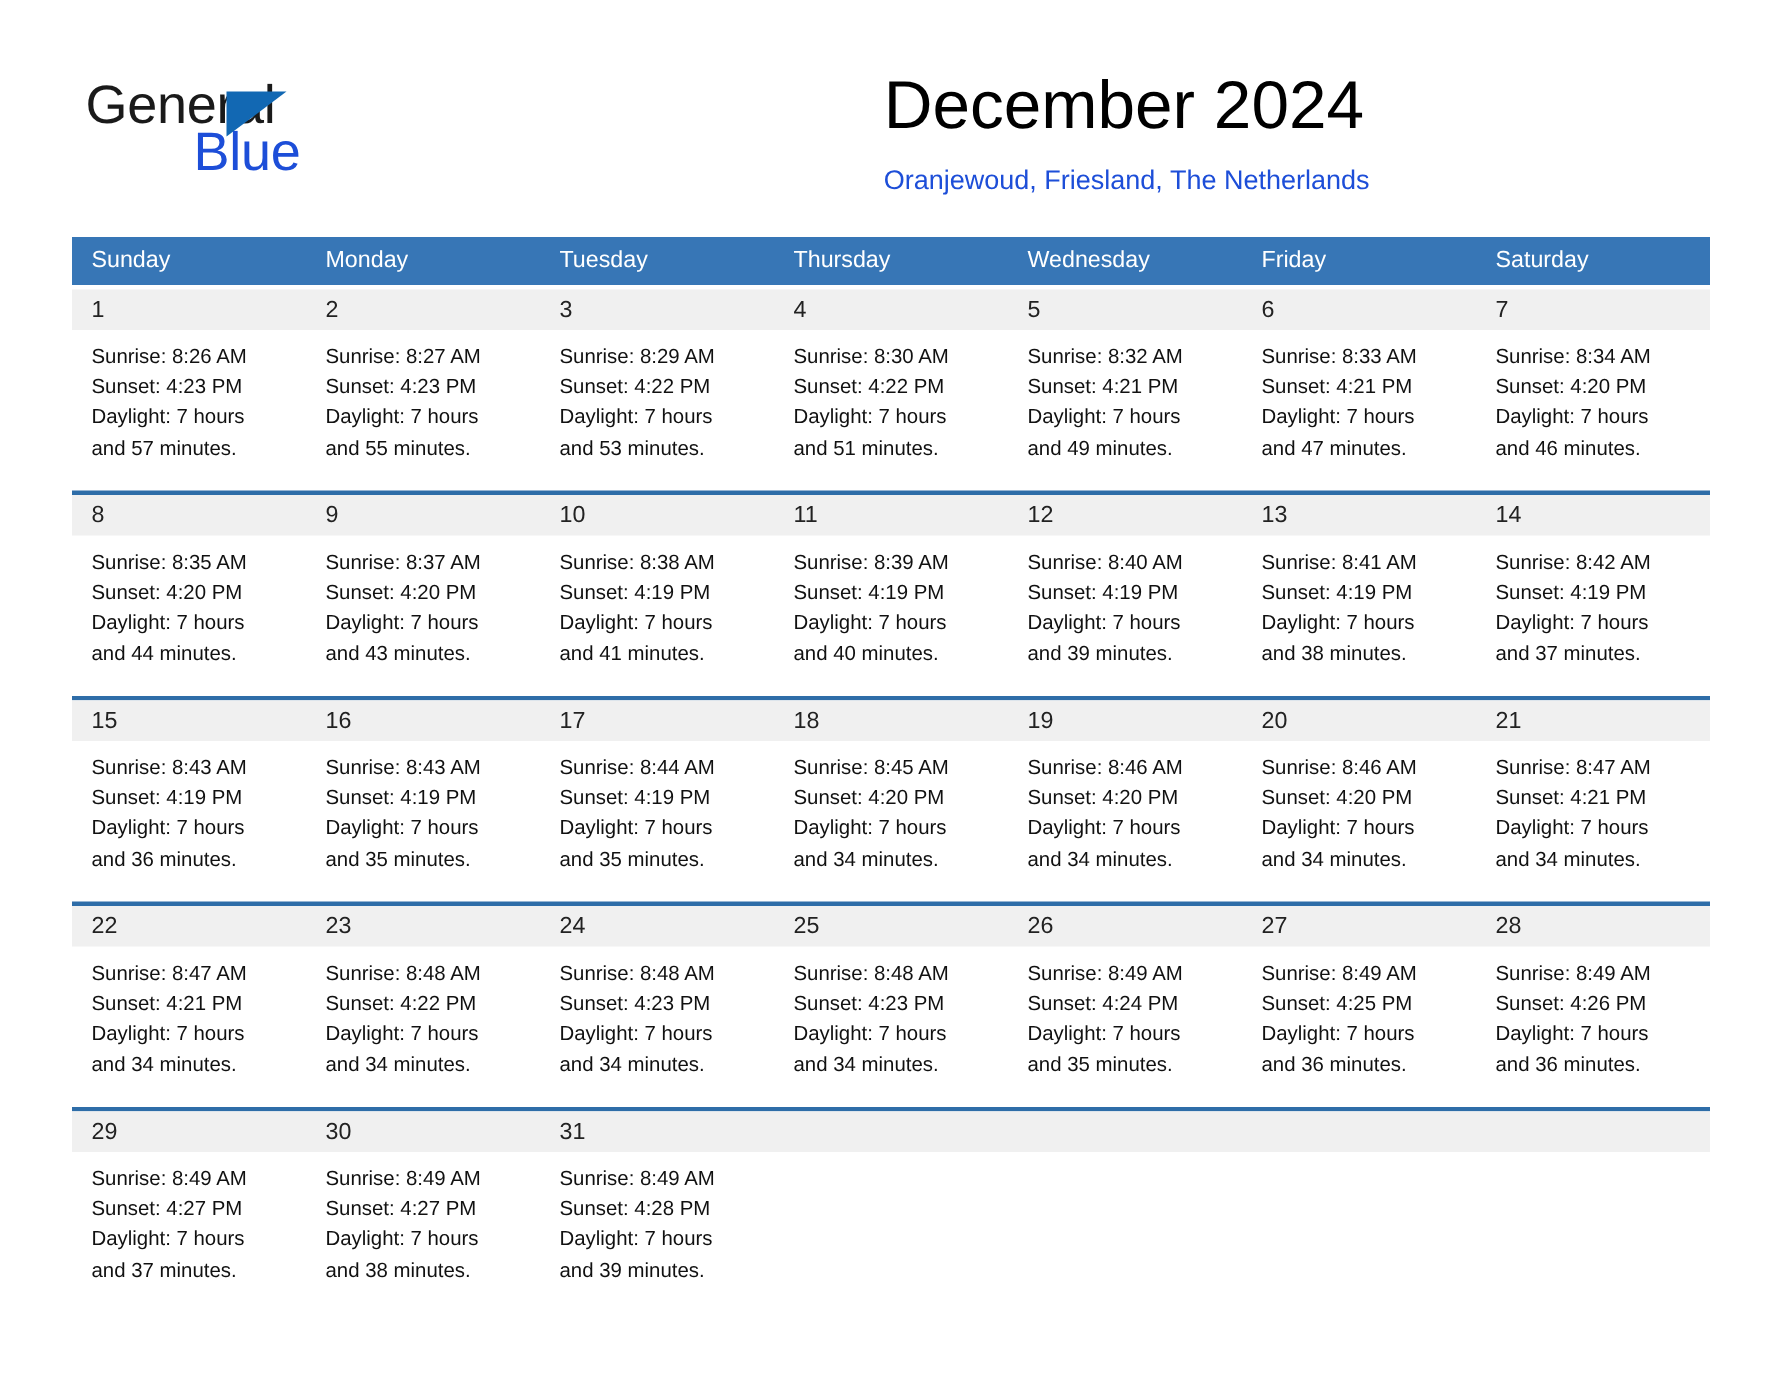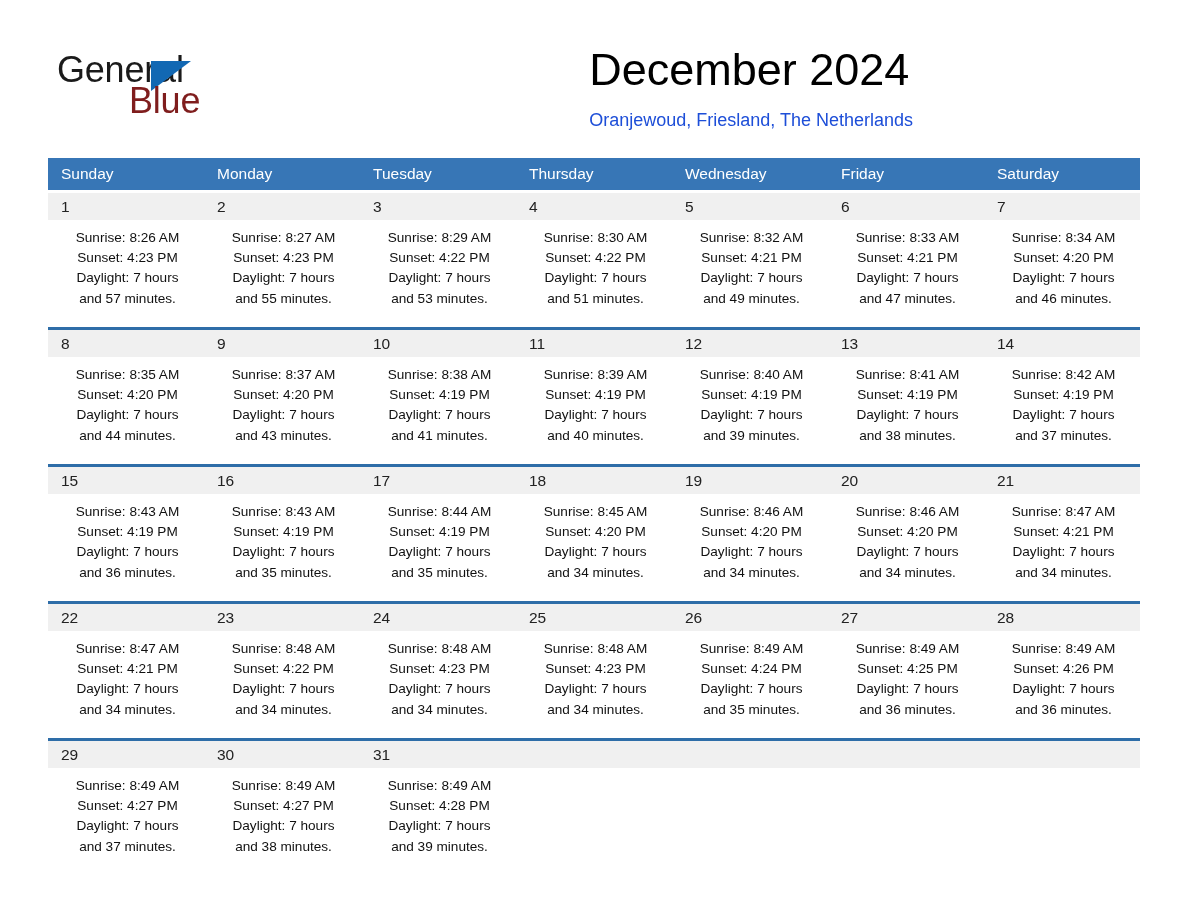--- a/index.html
+++ b/index.html
@@ -52,21 +52,21 @@
     width: 0;
     height: 0;
     border-top: 30px solid #1268b3;
     border-right: 40px solid transparent;
   }
   .logo-blue {
     position: absolute;
     left: 72px;
     top: 31px;
     font-size: 36px;
-    color: #7f1d1d;
+    color: #1d4ed8;
     line-height: 40px;
     letter-spacing: -0.2px;
   }
 
   .title-block {
     position: absolute;
     right: 55px;
     top: 44px;
     text-align: left;
   }
@@ -134,21 +134,20 @@
   }
   .daycell.empty .daynum {
     background: #f0f0f0;
     color: transparent;
   }
   .info {
     padding: 8px 10px 0 13px;
     font-size: 13.6px;
     line-height: 20.2px;
     color: #111111;
-    text-align: center;
   }
   .info div {
     white-space: nowrap;
   }
   .daycell.empty .info {
     visibility: hidden;
   }
 </style>
 </head>
 <body>

